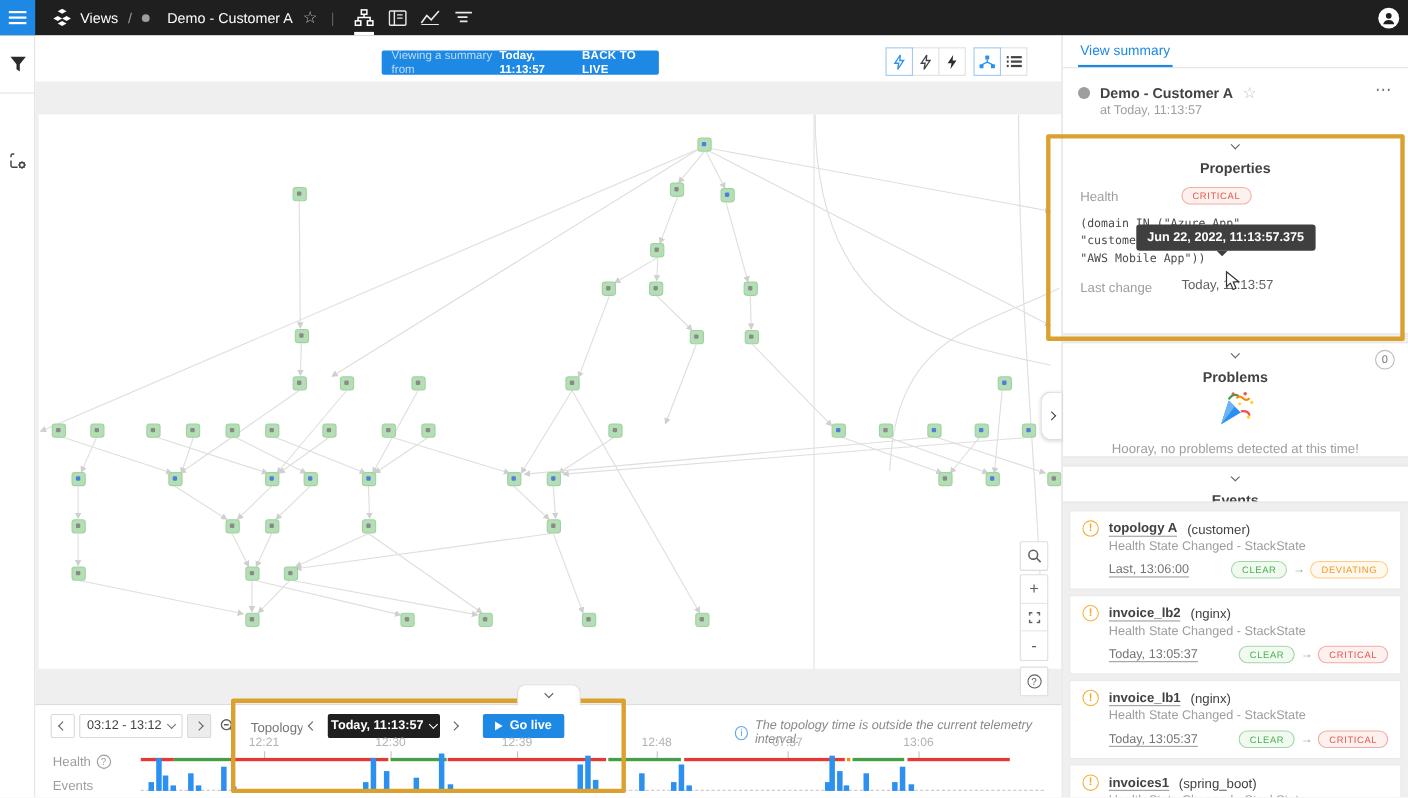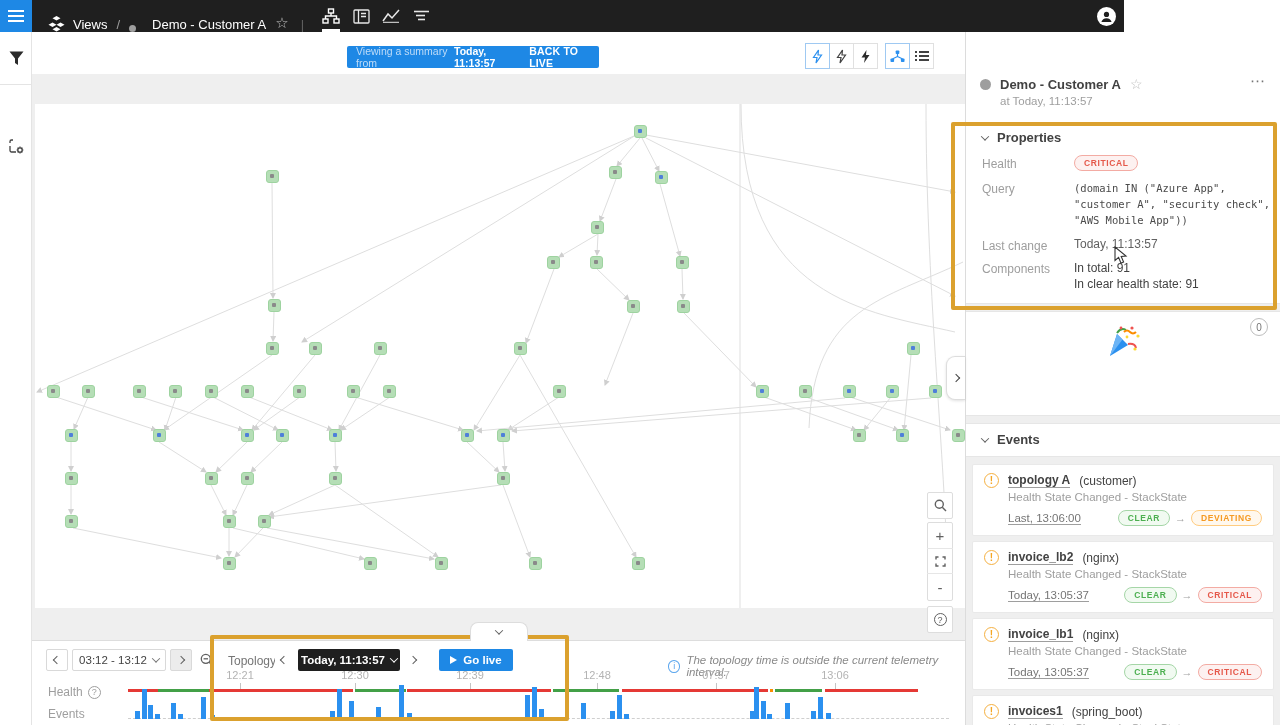--- a/index.html
+++ b/index.html
@@ -1,21 +1,21 @@
 <!DOCTYPE html>
 <html><head>
 <meta charset="utf-8">
 <style>
   * { margin:0; padding:0; box-sizing:border-box; }
   html,body { width:1280px; height:725px; overflow:hidden; }
   body { font-family:"Liberation Sans", sans-serif; background:#fff; }
   #app { position:relative; width:1280px; height:725px; overflow:hidden; background:#fff; }
 
   
-  .header { position:absolute; left:0; top:0; width:1124px; height:32px; background:#1f1f1f; display:flex; align-items:flex-end; z-index:20; }
+  .header { position:absolute; left:0; top:0; width:1280px; height:32px; background:#1f1f1f; display:flex; align-items:center; z-index:20; }
   .burger { width:32px; height:32px; background:#1e88e5; display:flex; flex-direction:column; justify-content:center; align-items:center; gap:3px; cursor:pointer; flex:0 0 32px; }
   .burger i { display:block; width:16px; height:2px; background:#fff; }
   .hlogo { margin-left:16px; display:flex; align-items:center; }
   .crumb { color:#fff; font-size:13px; margin-left:8px; }
   .crumb-sep { color:#9e9e9e; font-size:13px; margin:0 9px; }
   .vdot { width:7px; height:7px; border-radius:50%; background:#9e9e9e; margin-right:8px; }
   .hstar { color:#bdbdbd; font-size:15px; margin-left:9px; cursor:pointer; }
   .hpipe { color:#616161; margin:0 12px; font-size:13px; }
   .hicon { position:relative; width:30px; height:32px; display:flex; align-items:center; justify-content:center; cursor:pointer; color:#e8e8e8; }
   .hicon svg { display:block; }
@@ -80,27 +80,27 @@
   .rpanel { position:absolute; left:965px; top:32px; width:315px; height:693px; background:#fff; border-left:1px solid #dcdcdc; overflow:hidden; }
   .rp-tabs { position:absolute; left:0; top:0; width:100%; height:30px; border-bottom:1px solid #e4e4e4; padding-left:14px; }
   .rp-tab { display:inline-block; padding:7px 2px 6px; font-size:12.5px; color:#1e88e5; border-bottom:2px solid #1e88e5; cursor:pointer; }
   .rp-view { position:absolute; left:0; top:30px; width:100%; height:60px; padding:14px 14px 0; }
   .rp-view-r1 { display:flex; align-items:center; gap:9px; }
   .rp-vdot { width:11px; height:11px; border-radius:50%; background:#9e9e9e; }
   .rp-vname { font-size:13px; font-weight:bold; color:#424242; }
   .rp-vstar { color:#bdbdbd; font-size:14px; cursor:pointer; }
   .rp-menu { position:absolute; right:14px; top:10px; color:#757575; font-size:15px; letter-spacing:1px; cursor:pointer; }
   .rp-vat { font-size:11.5px; color:#9e9e9e; margin:3px 0 0 20px; }
-  .sec-head { display:flex; align-items:center; gap:9px; font-size:13px; font-weight:bold; color:#424242; cursor:pointer; }
+  .sec-head { display:flex; align-items:center; gap:9px; font-size:13px; font-weight:bold; color:#424242; cursor:pointer;flex-direction:column; }
   .sec-head .chev { color:#616161; }
   .rp-props { position:absolute; left:0; top:90px; width:100%; height:181px; padding:8px 16px 0; }
   .prow { display:flex; margin-top:7px; }
   .plabel { flex:0 0 92px; font-size:12px; color:#9e9e9e; padding-top:2px; }
   .pval { font-size:12px; color:#555; }
-  .badge { display:inline-block; border-radius:9px; font-size:8.5px; font-weight:bold; letter-spacing:.6px; padding:2px 9px; }
+  .badge { display:inline-block; border-radius:9px; font-size:8.5px; font-weight:normal; letter-spacing:.6px; padding:2px 9px; }
   .badge.critical { color:#e5584a; border:1px solid #f3aba3; background:#fdf1f0; }
   .badge.clear { color:#4caf50; border:1px solid #a5d6a7; background:#f1faf1; }
   .badge.deviating { color:#f59a23; border:1px solid #ffcc80; background:#fff8ee; }
   .qline { font-family:"DejaVu Sans Mono", monospace; font-size:10.5px; color:#4a4a4a; line-height:16px; white-space:pre; }
   .rp-gap { position:absolute; left:0; width:100%; height:9px; background:#efefef; border-top:1px solid #e6e6e6; border-bottom:1px solid #e6e6e6; }
   .rp-problems { position:absolute; left:0; top:280px; width:100%; height:103px; padding:8px 16px 0; }
   .pcount { position:absolute; right:12px; top:6px; width:18px; height:18px; border:1px solid #bdbdbd; border-radius:50%; font-size:10px; color:#757575; display:flex; align-items:center; justify-content:center; }
   .hooray { text-align:center; }
   .hooray-msg { font-size:12px; color:#9e9e9e; margin-top:6px; }
   .rp-events { position:absolute; left:0; top:392px; width:100%; bottom:0; }
@@ -621,81 +621,81 @@
         <div class="ebar" style="left: 779px; height: 8px; top: 70px; background: rgb(43, 144, 239);"></div>
         <div class="ebar" style="left: 786px; height: 22px; top: 56px; background: rgb(43, 144, 239);"></div>
         <div class="ebar" style="left: 794px; height: 6px; top: 72px; background: rgb(43, 144, 239);"></div>
       </div>
   </div>
   <div class="collapse-tab">
       <span class="chev down"></span>
     </div>
 
   <div class="rpanel">
+    <div class="rp-tabs">
+      <span class="rp-tab">View summary</span>
+    </div>
     <div class="rp-view">
       <div class="rp-view-r1">
         <span class="rp-vdot"></span>
         <span class="rp-vname">Demo - Customer A</span>
         <span class="rp-vstar">☆</span>
       </div>
       <div class="rp-vat">at Today, 11:13:57</div>
       <span class="rp-menu">⋯</span>
     </div>
 
     <div class="rp-props">
       <div class="sec-head">
         <span class="chev down"></span>
         <span>Properties</span>
       </div>
       <div class="prow" style="margin-top:10px">
         <span class="plabel">Health</span>
         <span class="badge critical">CRITICAL</span>
       </div>
       <div class="prow" style="margin-top:9px">
-        <span class="plabel">Query</span>
         <span class="pval">
           <span class="qline">(domain IN ("Azure App",</span><br>
           <span class="qline">"customer A", "security check",</span><br>
           <span class="qline">"AWS Mobile App"))</span>
         </span>
       </div>
       <div class="prow" style="margin-top:9px">
         <span class="plabel">Last change</span>
         <span class="pval" style="color:#616161">Today, 11:13:57</span>
       </div>
-      <div class="prow" style="margin-top:7px">
-        <span class="plabel">Components</span>
-        <span class="pval" style="color:#424242; line-height:16px">
-          <span>In total: 91</span><br>
-          <span>In clear health state: 91</span>
-        </span>
-      </div>
     </div>
 
     <div class="rp-gap" style="top:271px"></div>
 
     <div class="rp-problems">
+      <div class="sec-head">
+        <span class="chev down"></span>
+        <span>Problems</span>
+      </div>
       <span class="pcount">0</span>
       <div class="hooray">
         <span>
           <svg width="42" height="40" viewBox="0 0 42 40">
               <g>
                 <path d="M8 36 L15 14 L26 25z" fill="#2b90ef"></path>
                 <path d="M8 36 L15 14 L20.5 19.5z" fill="#6cb4f5"></path>
                 <path d="M15 13 q4-6 9-3" fill="none" stroke="#43a047" stroke-width="2"></path>
                 <path d="M26 24 q7-1 8 4" fill="none" stroke="#ef5350" stroke-width="2"></path>
                 <path d="M22 12 q3-3 6 0 q3 3 6 0" fill="none" stroke="#fb8c00" stroke-width="2"></path>
                 <circle cx="30" cy="8" r="1.6" fill="#ef5350"></circle>
                 <circle cx="36" cy="16" r="1.6" fill="#fdd835"></circle>
                 <circle cx="25" cy="17" r="1.4" fill="#fdd835"></circle>
                 <circle cx="33" cy="29" r="1.6" fill="#fdd835"></circle>
                 <circle cx="19" cy="8" r="1.4" fill="#ef5350"></circle>
               </g>
             </svg>
         </span>
+        <div class="hooray-msg">Hooray, no problems detected at this time!</div>
       </div>
     </div>
 
     <div class="rp-gap" style="top:383px"></div>
 
     <div class="rp-events">
       <div class="rp-events-head">
         <div class="sec-head">
           <span class="chev down"></span>
           <span>Events</span>
@@ -757,19 +757,22 @@
               <span class="ev-type">(spring_boot)</span>
             </div>
             <div class="ev-r2">Health State Changed  -  StackState</div>
           </div>
         </div>
     </div>
   </div>
 
   <div class="hlbox" style="left:951px; top:122px; width:326px; height:188px;"></div>
   <div class="hlbox" style="left:210px; top:635px; width:359px; height:86px; z-index:25"></div>
+  <div class="tooltip">
+      <span>Jun 22, 2022, 11:13:57.375</span>
+    </div>
   <div class="cursor">
     <svg width="15" height="19" viewBox="0 0 15 19">
         <path d="M2 1 L2 14.5 L5.6 11.4 L8 17.2 L10.6 16 L8.2 10.4 L13 10 Z" fill="#fff" stroke="#333" stroke-width="1.1"></path>
       </svg>
   </div>
 
 </div>
 
 </body></html>

